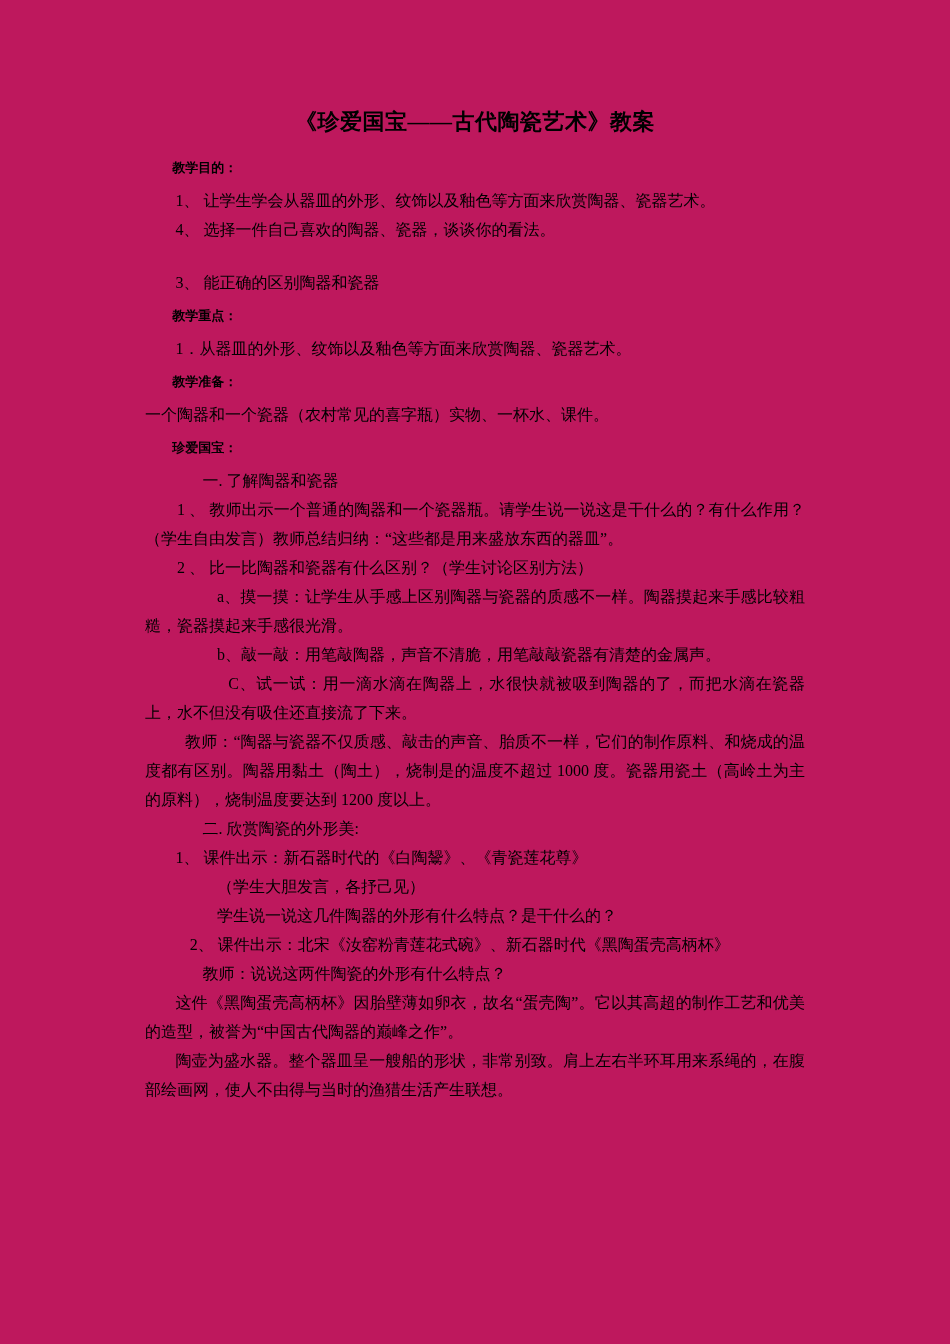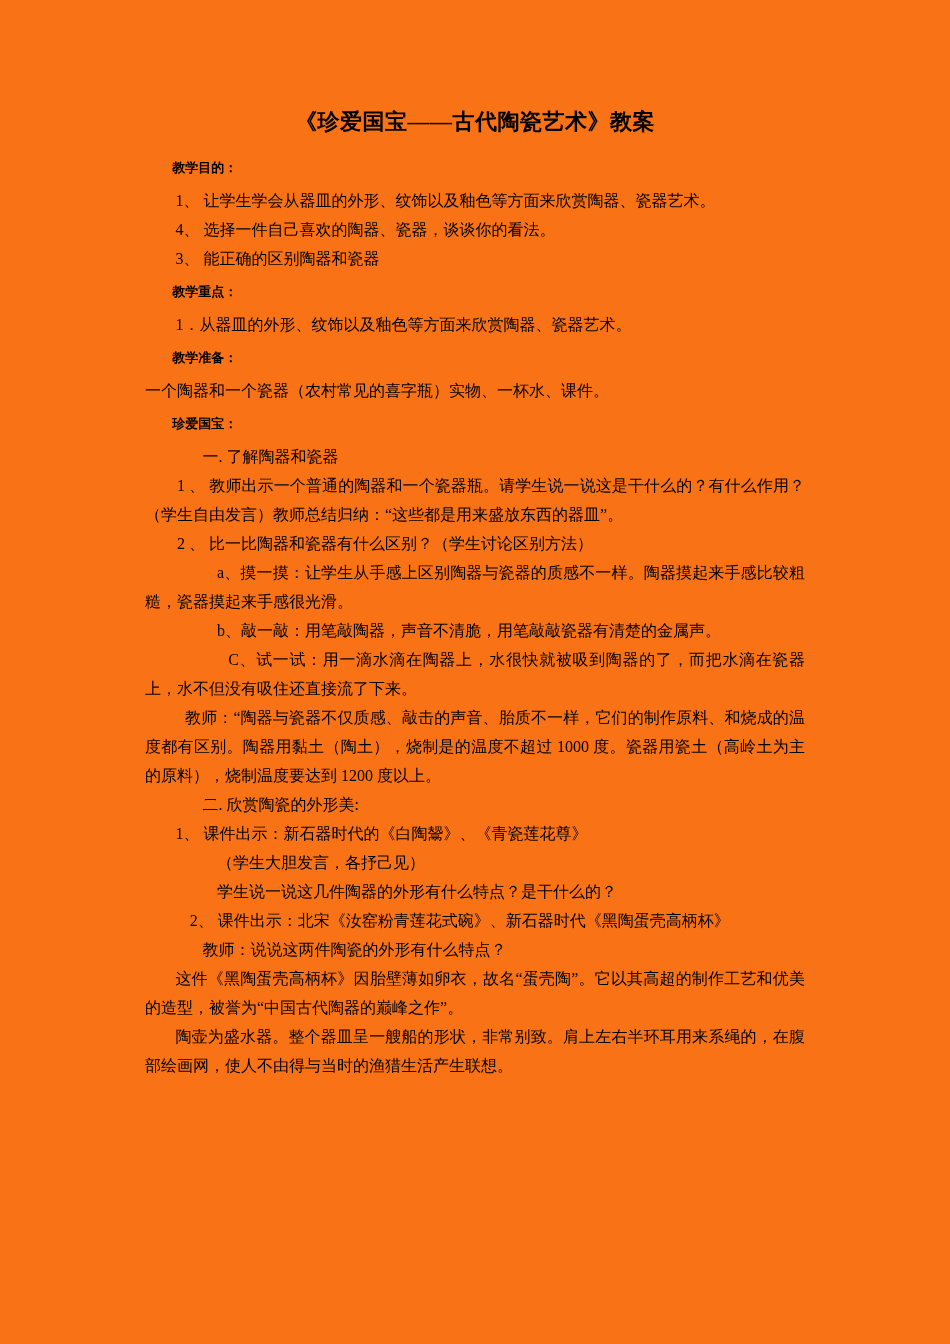--- a/index.html
+++ b/index.html
@@ -12,21 +12,21 @@
     height: 1344px;
     font-family: "Liberation Serif", "DejaVu Serif", serif;
     color: #000000;
     overflow: hidden;
   }
   .page {
     box-sizing: border-box;
     width: 950px;
     height: 1344px;
     padding: 106px 145px 40px 145px;
-    background: #f97316;
+    background: #be185d;
   }
   .doc-title {
     font-size: 22px;
     font-weight: bold;
     text-align: center;
     margin: 0 0 14px 0;
     line-height: 32px;
     letter-spacing: 0.5px;
   }
   .doc-heading {
@@ -45,21 +45,21 @@
 </style>
 </head>
 <body>
 
 <div class="page">
   <h1 class="doc-title">《珍爱国宝——古代陶瓷艺术》教案</h1>
   <div id="doc-blocks">
       <h2 class="doc-heading">教学目的：</h2>
       <p class="doc-para" style="text-indent: 1.9em;">1、 让学生学会从器皿的外形、纹饰以及釉色等方面来欣赏陶器、瓷器艺术。</p>
       <p class="doc-para" style="text-indent: 1.9em;">4、 选择一件自己喜欢的陶器、瓷器，谈谈你的看法。</p>
-      <p class="doc-para" style="text-indent: 1.9em;">3、 能正确的区别陶器和瓷器</p>
+      <p class="doc-para" style="text-indent: 1.9em; margin-top: 24px;">3、 能正确的区别陶器和瓷器</p>
       <h2 class="doc-heading">教学重点：</h2>
       <p class="doc-para" style="text-indent: 1.9em;">1．从器皿的外形、纹饰以及釉色等方面来欣赏陶器、瓷器艺术。</p>
       <h2 class="doc-heading">教学准备：</h2>
       <p class="doc-para">一个陶器和一个瓷器（农村常见的喜字瓶）实物、一杯水、课件。</p>
       <h2 class="doc-heading">珍爱国宝：</h2>
       <p class="doc-para" style="text-indent: 3.6em;">一. 了解陶器和瓷器</p>
       <p class="doc-para" style="text-indent: 2em;">1 、 教师出示一个普通的陶器和一个瓷器瓶。请学生说一说这是干什么的？有什么作用？（学生自由发言）教师总结归纳：“这些都是用来盛放东西的器皿”。</p>
       <p class="doc-para" style="text-indent: 2em;">2 、 比一比陶器和瓷器有什么区别？（学生讨论区别方法）</p>
       <p class="doc-para" style="text-indent: 4.5em;">a、摸一摸：让学生从手感上区别陶器与瓷器的质感不一样。陶器摸起来手感比较粗糙，瓷器摸起来手感很光滑。</p>
       <p class="doc-para" style="text-indent: 4.5em;">b、敲一敲：用笔敲陶器，声音不清脆，用笔敲敲瓷器有清楚的金属声。</p>

